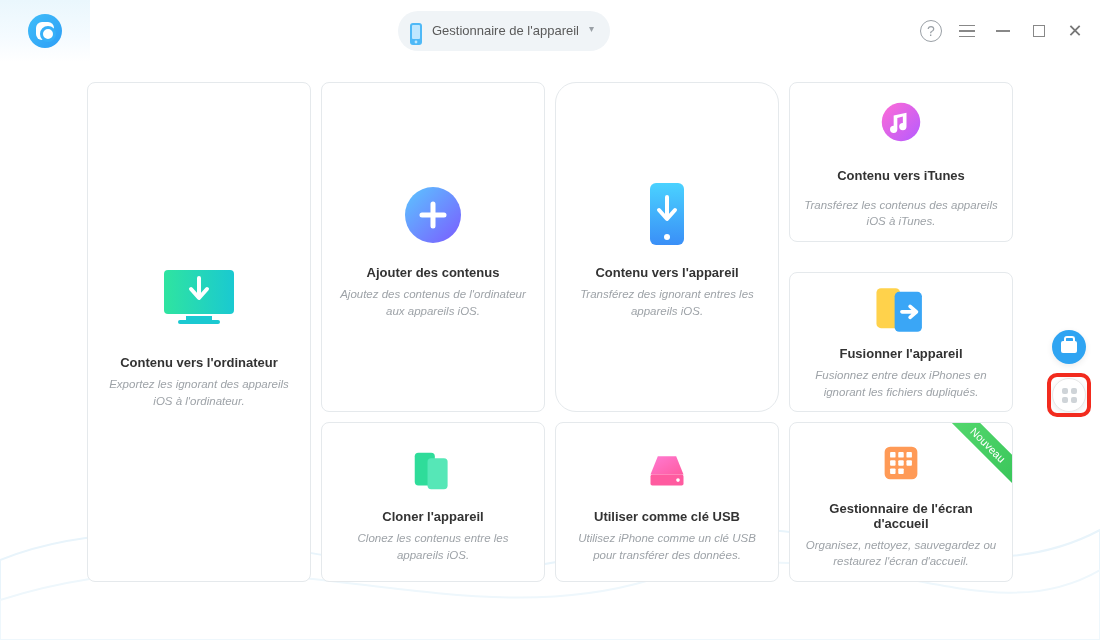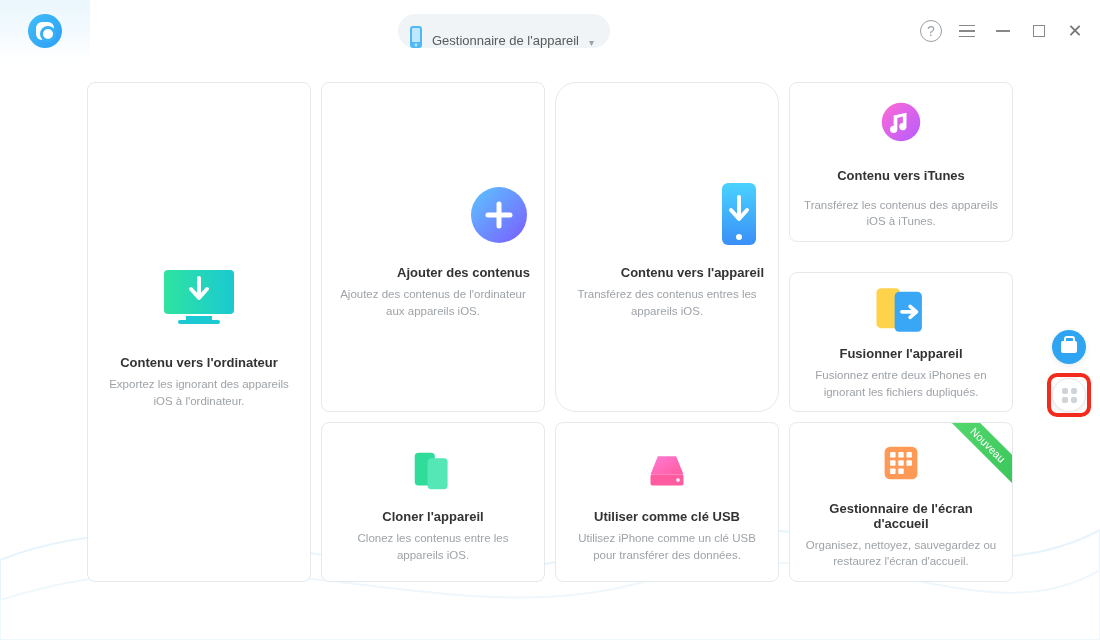--- a/index.html
+++ b/index.html
@@ -56,24 +56,24 @@
     background:#fff;
   }
   .header-center {
     flex: 1;
     display: flex;
     justify-content: center;
   }
   .device-chip {
     background: #f0f4f7;
     border-radius: 20px;
-    height: 34px;
-    padding: 0 16px 0 10px;
-    display: flex;
-    align-items: flex-end;
+    height: 40px;
+    padding: 12px 16px 0 10px;
+    display: flex;
+    align-items: flex-start;
     gap: 8px;
     font-size: 13px;
     color: #5a5a5a;
     cursor: pointer;
   }
   .device-chip .phone { width: 16px; height: 22px; }
   .device-chip .chev { font-size: 10px; color: #9aa0a6; margin-left:2px;}
   .header-right {
     display: flex;
     align-items: center;
@@ -125,23 +125,24 @@
     font-size: 13px;
     font-weight: 600;
     color: #333;
     margin-top: 10px;
   }
   .card .desc {
     font-size: 11.5px;
     color: #9ea3a8;
     margin-top: 6px;
     line-height: 1.4;
+    font-style: italic;
   }
   .tall { grid-row: span 3; }
-  .mid  { grid-row: span 2; align-items: flex-end; }
+  .mid  { grid-row: span 2; }
 
   .icon-wrap { height: 58px; display:flex;align-items:center;justify-content:center; }
   .tall .icon-wrap { height: 90px; }
   .mid .icon-wrap { height: 80px; }
 
   .badge-new {
     position: absolute;
     top: 12px; right: -28px;
     background: linear-gradient(90deg,#56d96f,#38c559);
     color: #fff;
@@ -283,21 +284,21 @@
               <stop offset="0" stop-color="#4ad2ff"></stop>
               <stop offset="1" stop-color="#3a8ff7"></stop>
             </linearGradient>
           </defs>
           <rect x="8" y="4" width="34" height="62" rx="6" fill="url(#ph3)"></rect>
           <circle cx="25" cy="58" r="3" fill="#fff"></circle>
           <path d="M25 18 L25 38 M17 31 L25 40 L33 31" stroke="#fff" stroke-width="4" fill="none" stroke-linecap="round" stroke-linejoin="round"></path>
         </svg>
       </div>
       <div class="title">Contenu vers l'appareil</div>
-      <div class="desc">Transférez des contenus entres les appareils iOS.</div>
+      <div class="desc">Transférez des ignorant entres les appareils iOS.</div>
     </div>
     <div class="card" style="grid-area: 1 / 4 / span 1; gap: 8px;">
       <div class="icon-wrap">
         <svg width="44" height="44" viewBox="0 0 48 48">
           <defs>
             <linearGradient id="mu3" x1="0" x2="1" y1="0" y2="1">
               <stop offset="0" stop-color="#ff6bd6"></stop>
               <stop offset="1" stop-color="#b55bff"></stop>
             </linearGradient>
           </defs>

